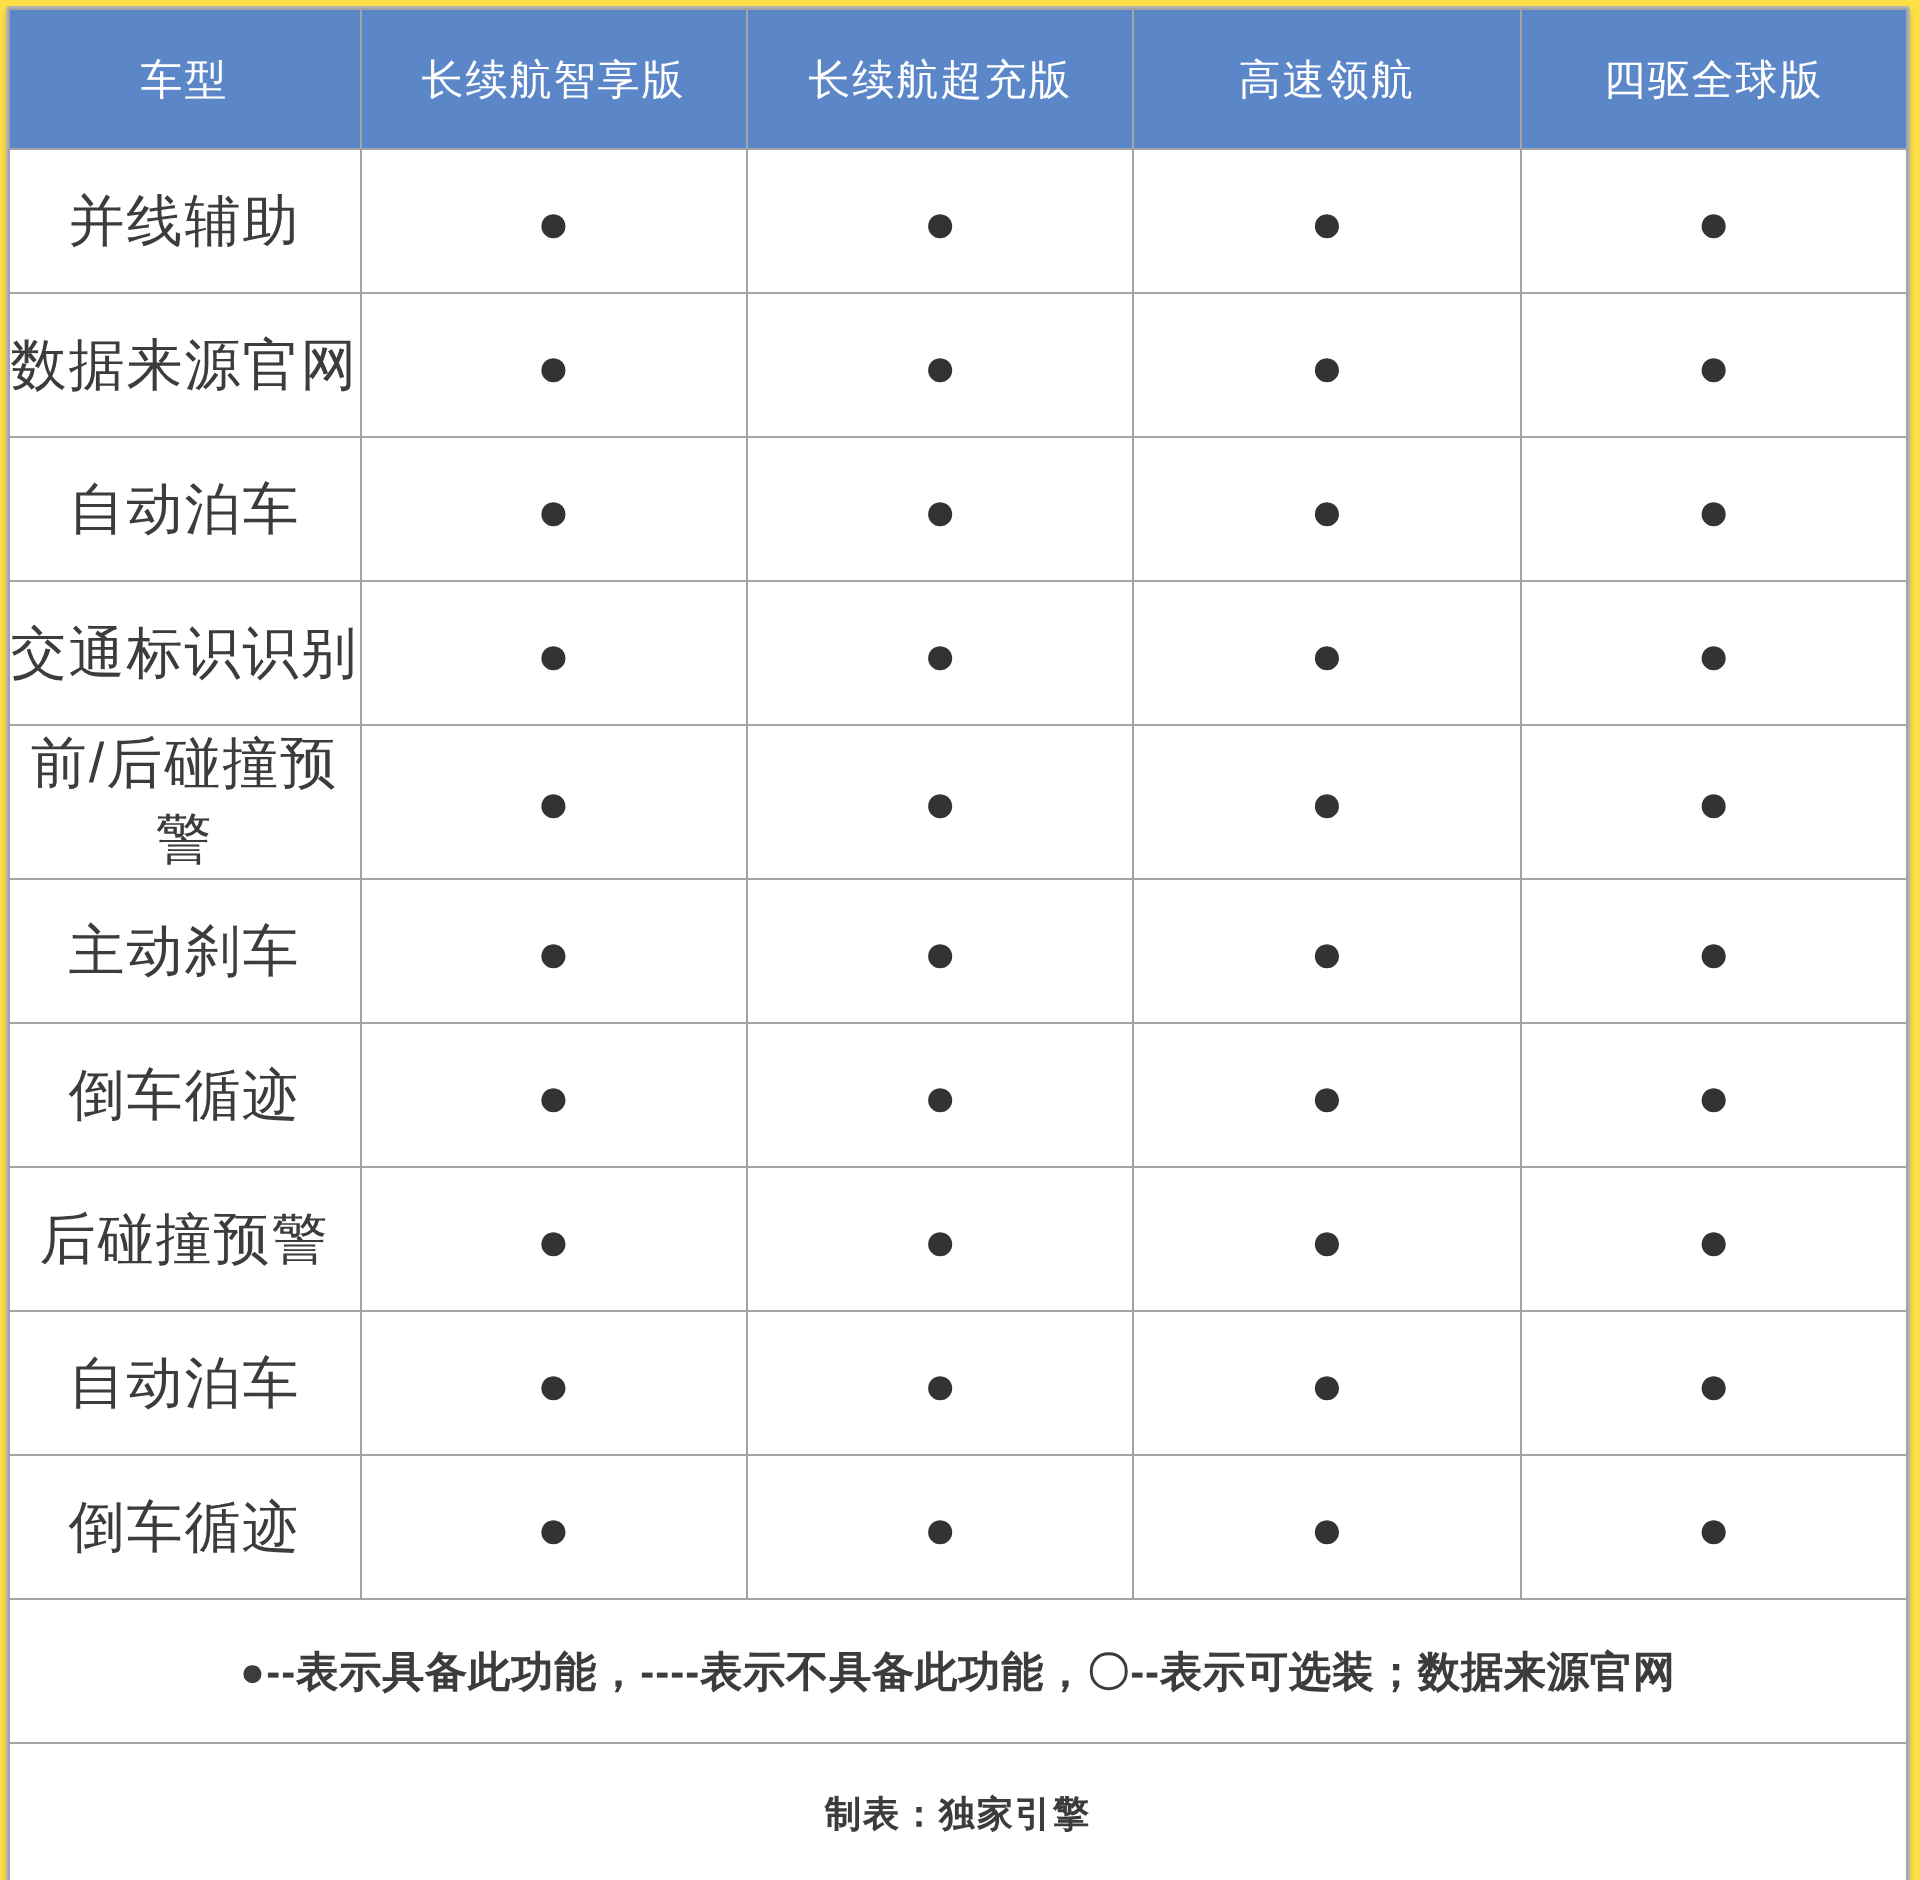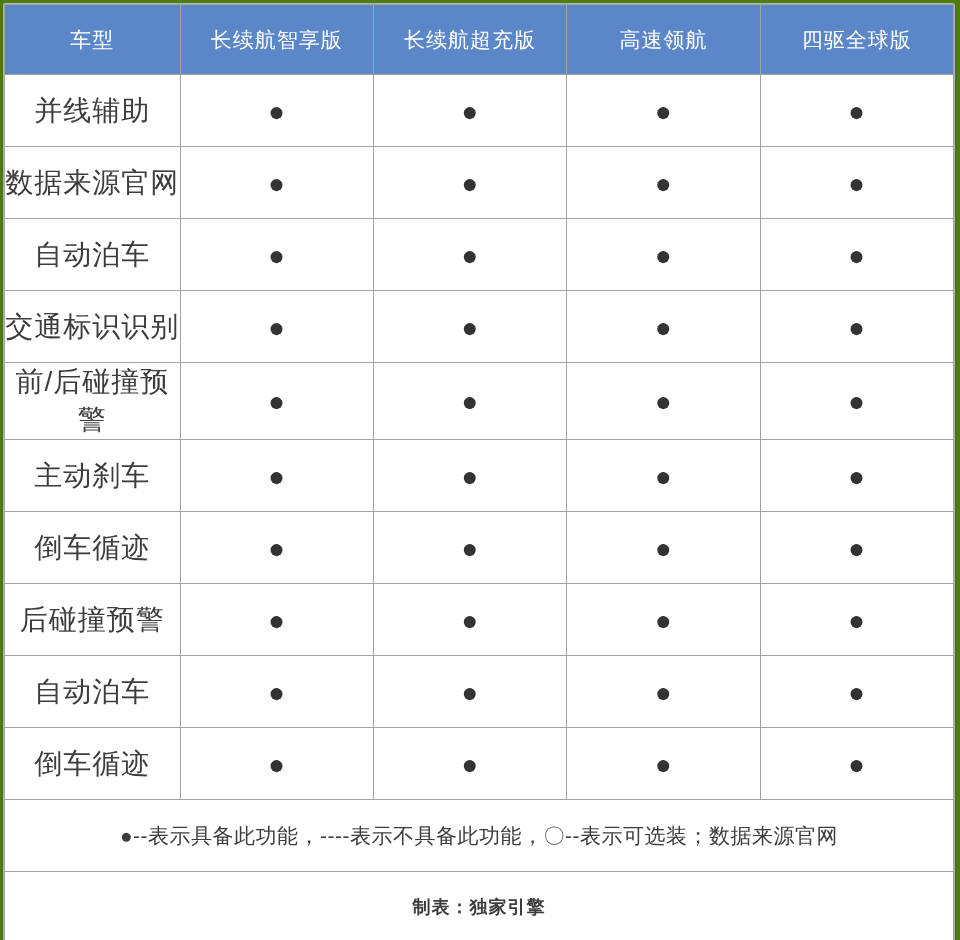--- a/index.html
+++ b/index.html
@@ -6,21 +6,21 @@
     margin: 0;
     padding: 0;
     background: #ffffff;
     font-family: "Liberation Sans", "DejaVu Sans", sans-serif;
   }
   .page {
     width: 960px;
     height: 940px;
     box-sizing: border-box;
     padding: 3px;
-    background: #4d7c0f;
+    background: #fde047;
   }
   .sheet {
     width: 952px;
     box-sizing: border-box;
     border: 1px solid #b3b3b3;
     border-radius: 2px;
     box-shadow: 0 2px 3px rgba(0,0,0,0.18);
     background: #ffffff;
     overflow: hidden;
   }
@@ -66,20 +66,21 @@
     color: #333333;
     transform: translateY(1px);
   }
   
   td.legend {
     height: 71px;
     font-size: 21px;
     color: #3c3c3c;
     letter-spacing: 0.5px;
     background: #ffffff;
+    font-weight: bold;
   }
   td.credit {
     height: 69px;
     font-size: 18px;
     font-weight: 700;
     color: #3c3c3c;
     letter-spacing: 1px;
     background: #ffffff;
   }
 </style>

